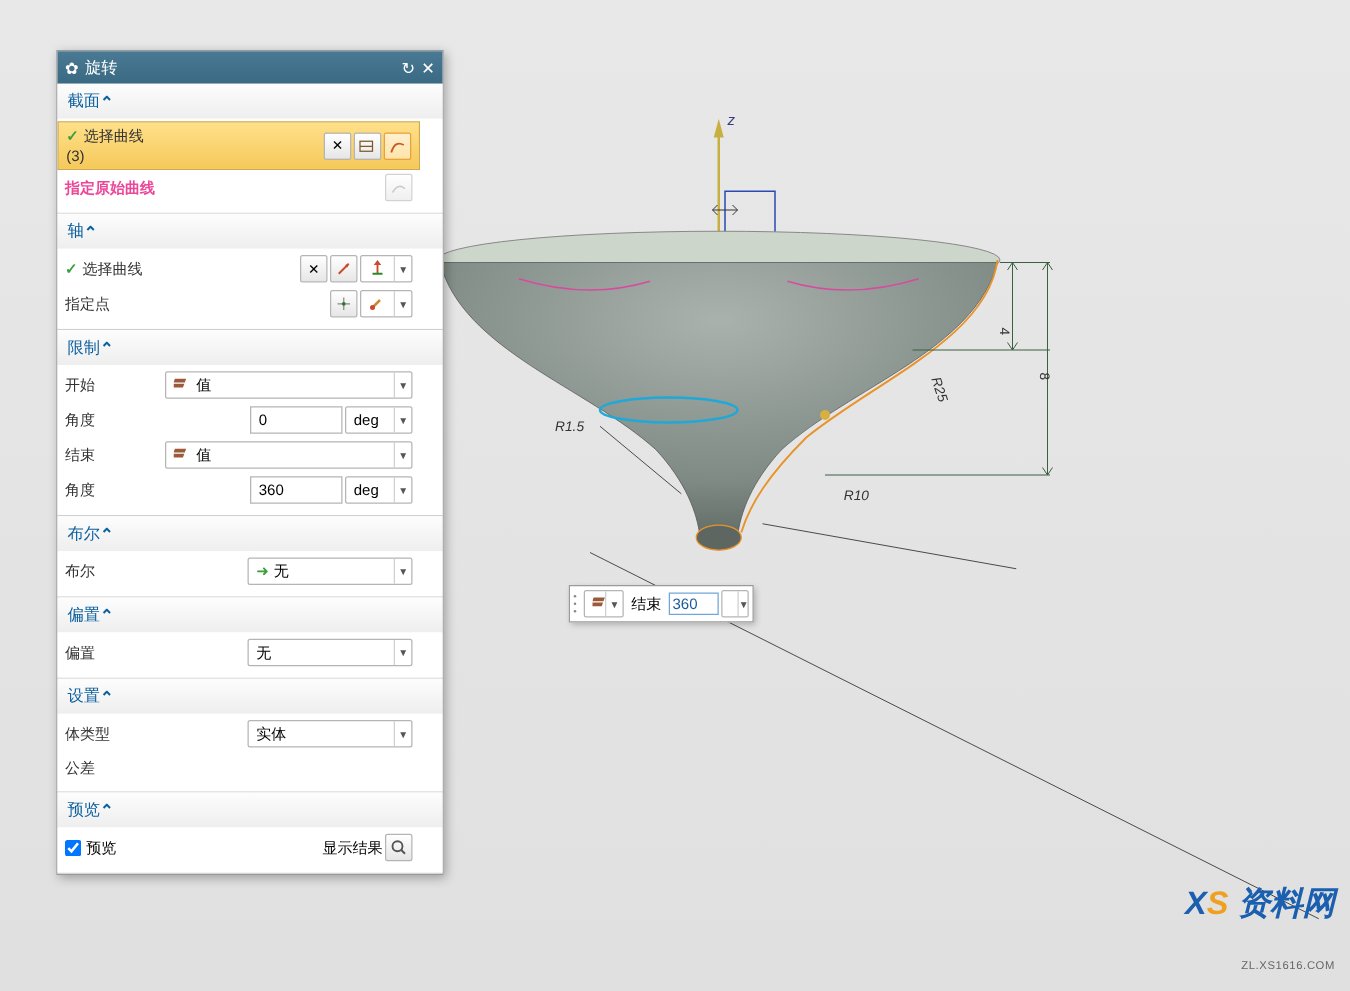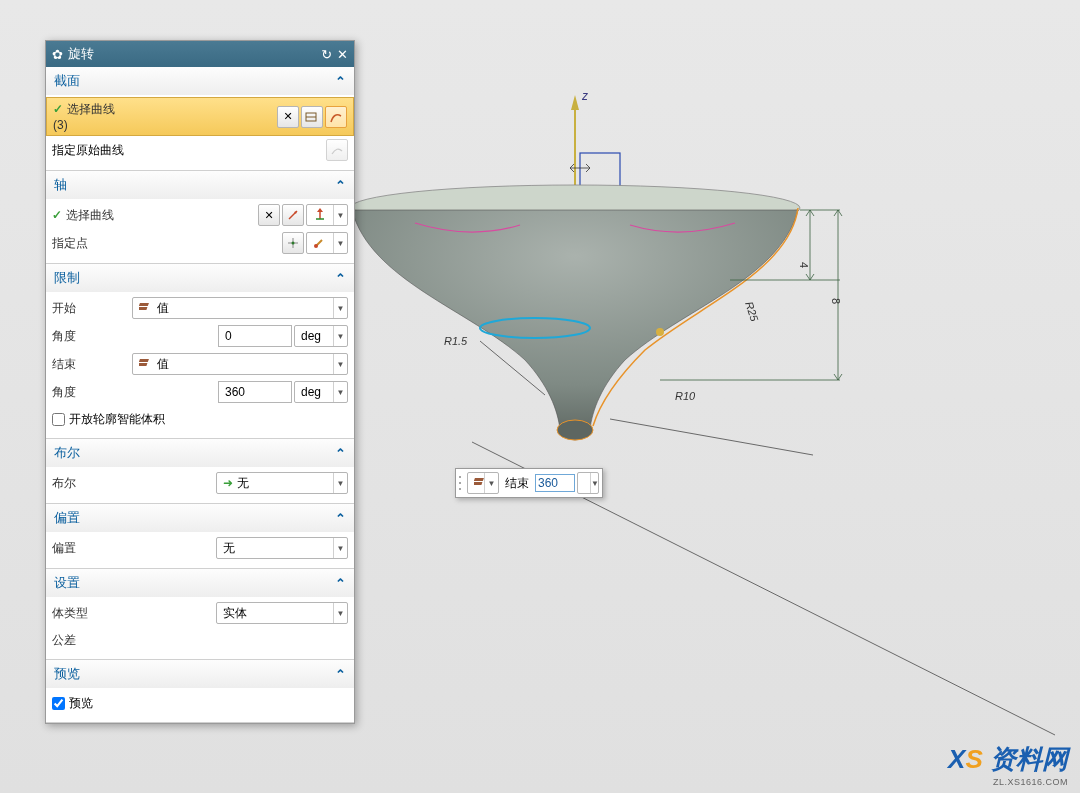--- a/index.html
+++ b/index.html
@@ -41,42 +41,42 @@
 .section {
   border-bottom: 1px solid #d0d0d0;
 }
 .section-header {
   background: linear-gradient(to bottom,#fdfdfd,#eeeeee);
   padding: 5px 8px;
   color: #0a5f9e;
   font-size: 13px;
   display: flex;
   align-items: center;
-  justify-content: space-between;
+  justify-content: flex-start;
   cursor: pointer;
 }
 .collapse-caret { color: #0a5f9e; font-weight: bold; }
 .section-body {
-  padding: 2px 6px 6px 6px;
+  padding: 2px 24px 6px 6px;
   background: #fff;
 }
 .row {
   display: flex;
   align-items: center;
   padding: 3px 0;
   min-height: 26px;
 }
 .row-label { flex: 0 0 80px; color: #333; }
 .row-label.green::before {
   content: "✓";
   color: #3a9f3a;
   margin-right: 4px;
   font-weight: bold;
 }
-.row-label.grey { color: #000000; }
+.row-label.grey { color: #ec4899; font-weight: bold; }
 .row-controls { flex: 1; display: flex; justify-content: flex-end; gap: 2px; align-items: center; }
 .icon-btn {
   width: 22px; height: 22px;
   border: 1px solid #b5b5b5;
   background: linear-gradient(to bottom,#fff,#e6e6e6);
   border-radius: 2px;
   display: inline-flex;
   align-items: center;
   justify-content: center;
   cursor: pointer;
@@ -191,32 +191,32 @@
 .result-icon {
   width: 22px; height: 22px;
   border: 1px solid #b5b5b5;
   border-radius: 2px;
   background: linear-gradient(to bottom,#fff,#e6e6e6);
   display: inline-flex; align-items: center; justify-content: center;
 }
 .logo {
   position: absolute;
   right: 12px;
-  bottom: 6px;
+  bottom: 16px;
   font-family: Arial, sans-serif;
 }
 .logo .main {
   font-size: 26px;
   font-weight: bold;
   font-style: italic;
 }
 .logo .main .x { color: #1a5fb0; }
 .logo .main .s { color: #f0a020; }
 .logo .main .rest { color: #1a5fb0; }
-.logo .sub { font-size: 9px; color: #666; letter-spacing: 0.5px; text-align: right; }
+.logo .sub { font-size: 9px; color: #666; letter-spacing: 0.5px; text-align: right; margin-top: 27px; }
 </style>
 </head>
 <body>
 
 <div class="viewport">
 
   <svg width="1080" height="793" style="position:absolute;left:0;top:0;">
 
     <line x1="472" y1="442" x2="1055" y2="735" stroke="#333" stroke-width="0.7"></line>
     <line x1="610" y1="419" x2="813" y2="455" stroke="#333" stroke-width="0.7"></line>
@@ -447,26 +447,20 @@
       <div class="row">
         <span class="row-label">角度</span>
         <div class="row-controls">
           <input class="input-box" style="width: 74px;" value="360">
           <div class="dropdown" style="width:54px;">
             <span class="dd-text">deg</span>
             <span class="dd-arrow">▼</span>
           </div>
         </div>
       </div>
-      <div class="row">
-        <label class="check">
-          <input type="checkbox" style="">
-          <span>开放轮廓智能体积</span>
-        </label>
-      </div>
     </div>
   </div>
 
   <div class="section">
     <div class="section-header">
       <span>布尔</span>
       <span class="collapse-caret">⌃</span>
     </div>
     <div class="section-body">
       <div class="row">
@@ -524,17 +518,26 @@
     <div class="section-header">
       <span>预览</span>
       <span class="collapse-caret">⌃</span>
     </div>
     <div class="section-body">
       <div class="row">
         <label class="check">
           <input type="checkbox" checked="" style="">
           <span>预览</span>
         </label>
+        <div class="row-controls">
+          <span>显示结果</span>
+          <div class="result-icon">
+            <svg width="14" height="14" viewBox="0 0 14 14">
+                <circle cx="6" cy="6" r="4" fill="none" stroke="#555" stroke-width="1.5"></circle>
+                <line x1="9" y1="9" x2="12" y2="12" stroke="#555" stroke-width="1.5"></line>
+              </svg>
+          </div>
+        </div>
       </div>
     </div>
   </div>
 
 </div>
 
 </body></html>

